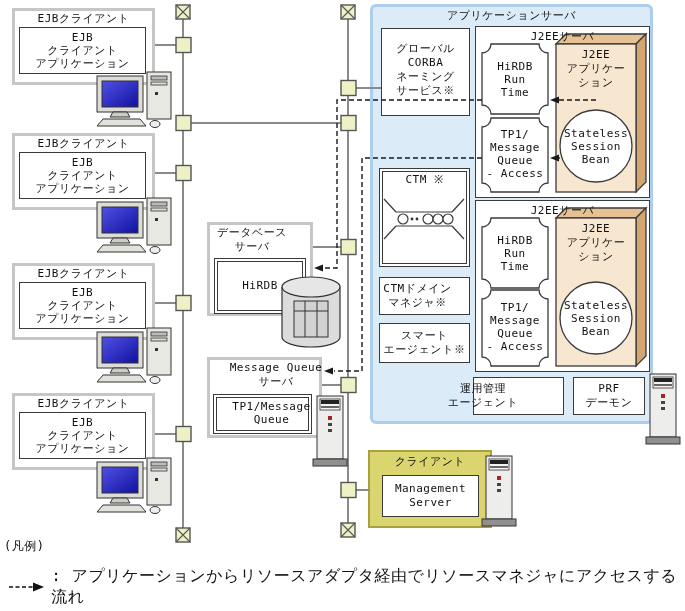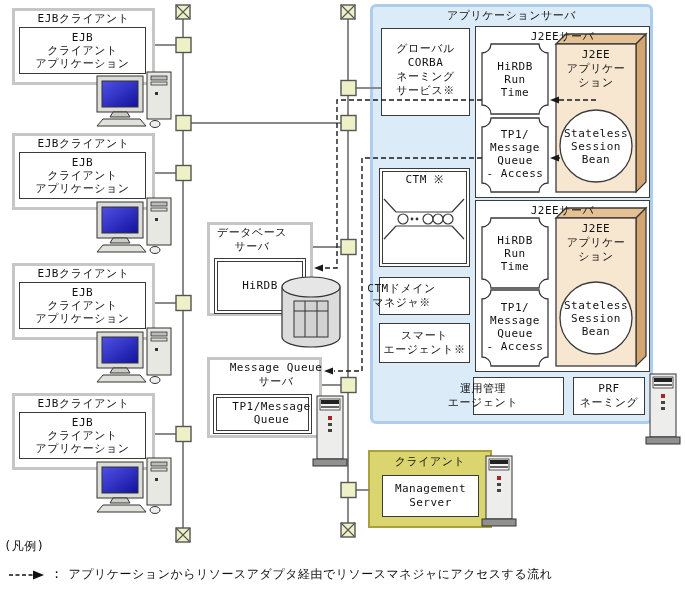--- a/index.html
+++ b/index.html
@@ -9,21 +9,21 @@
   .region-olive{position:absolute;z-index:1;background:#dbd56f;border:2px solid #a8a23c;box-sizing:border-box}
   .box{position:absolute;z-index:1;background:#fff;border:1.5px solid #3a3a3a;box-sizing:border-box}
   .graybox{position:absolute;z-index:1;background:#fff;border:3px solid #c6c6c6;box-sizing:border-box}
   .dbl::before{content:"";position:absolute;inset:2px;border:1px solid #3a3a3a;pointer-events:none}
   .overlay{position:absolute;left:0;top:0;z-index:2;pointer-events:none}
   .t{position:absolute;z-index:3;font-size:11px;line-height:13px;letter-spacing:.5px;color:#111;
      white-space:pre-line;text-align:center}
   .lh14{line-height:14px}
   .t12{font-size:12px}
   .left{text-align:left}
-  .legend-row{position:absolute;z-index:3;display:flex;align-items:center;gap:7px;font-size:12px;color:#111;letter-spacing:.5px}
+  .legend-row{position:absolute;z-index:3;display:flex;align-items:center;gap:7px;font-size:16px;color:#111;letter-spacing:.5px}
 </style>
 </head>
 <body>
 
 <div class="canvas">
 
   <div class="region-blue" style="left:370px;top:4px;width:283px;height:420px"></div>
 
   <div class="graybox" style="left:12px;top:8px;width:143px;height:77px"></div>
   <div class="box" style="left:19px;top:27px;width:127px;height:47px"></div>
@@ -208,28 +208,28 @@
 アプリケー
 ション</div>
   <div class="t" style="left:551px;top:127px;width:90px">Stateless
 Session
 Bean</div>
   <div class="t" style="left:551px;top:299px;width:90px">Stateless
 Session
 Bean</div>
 
   <div class="t" style="left:379px;top:173px;width:91px">CTM ※</div>
-  <div class="t lh14" style="left:356px;top:282px;width:91px">CTMドメイン
+  <div class="t lh14" style="left:372px;top:282px;width:91px">CTMドメイン
 マネジャ※</div>
   <div class="t lh14" style="left:379px;top:329px;width:91px">スマート
 エージェント※</div>
   <div class="t lh14" style="left:445px;top:382px;width:76px">運用管理
 エージェント</div>
   <div class="t lh14" style="left:573px;top:382px;width:72px">PRF
-ネーミング</div>
+デーモン</div>
 
   <div class="t" style="left:12px;top:12px;width:143px">EJBクライアント</div>
   <div class="t" style="left:19px;top:31px;width:127px">EJB
 クライアント
 アプリケーション</div>
   <div class="t" style="left:12px;top:137px;width:143px">EJBクライアント</div>
   <div class="t" style="left:19px;top:156px;width:127px">EJB
 クライアント
 アプリケーション</div>
   <div class="t" style="left:12px;top:267px;width:143px">EJBクライアント</div>

